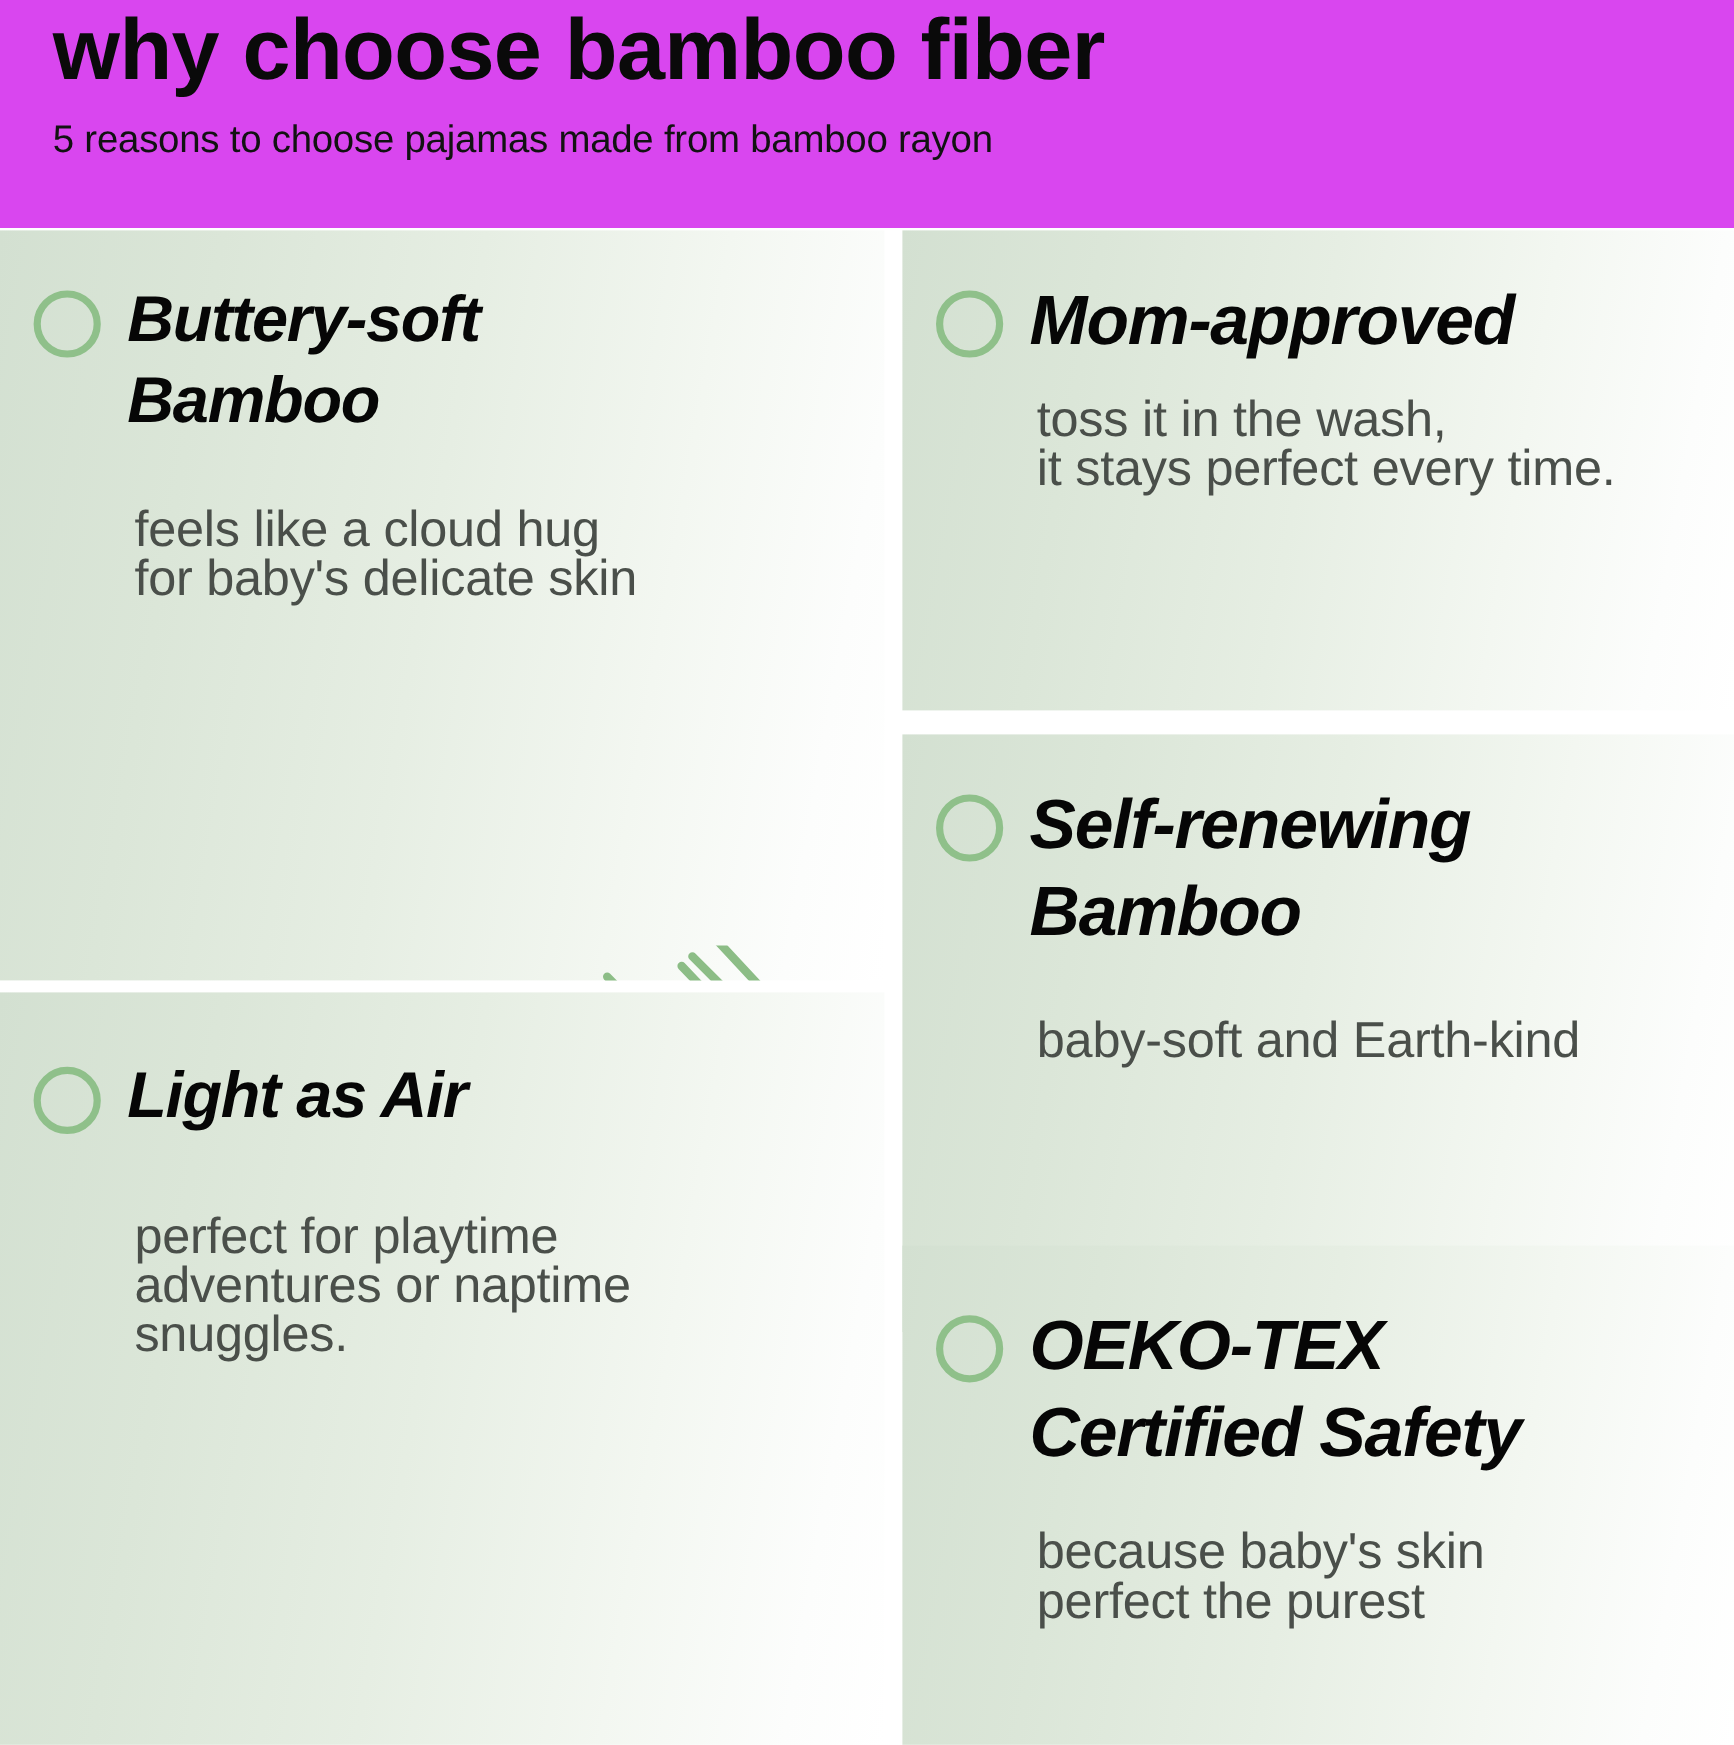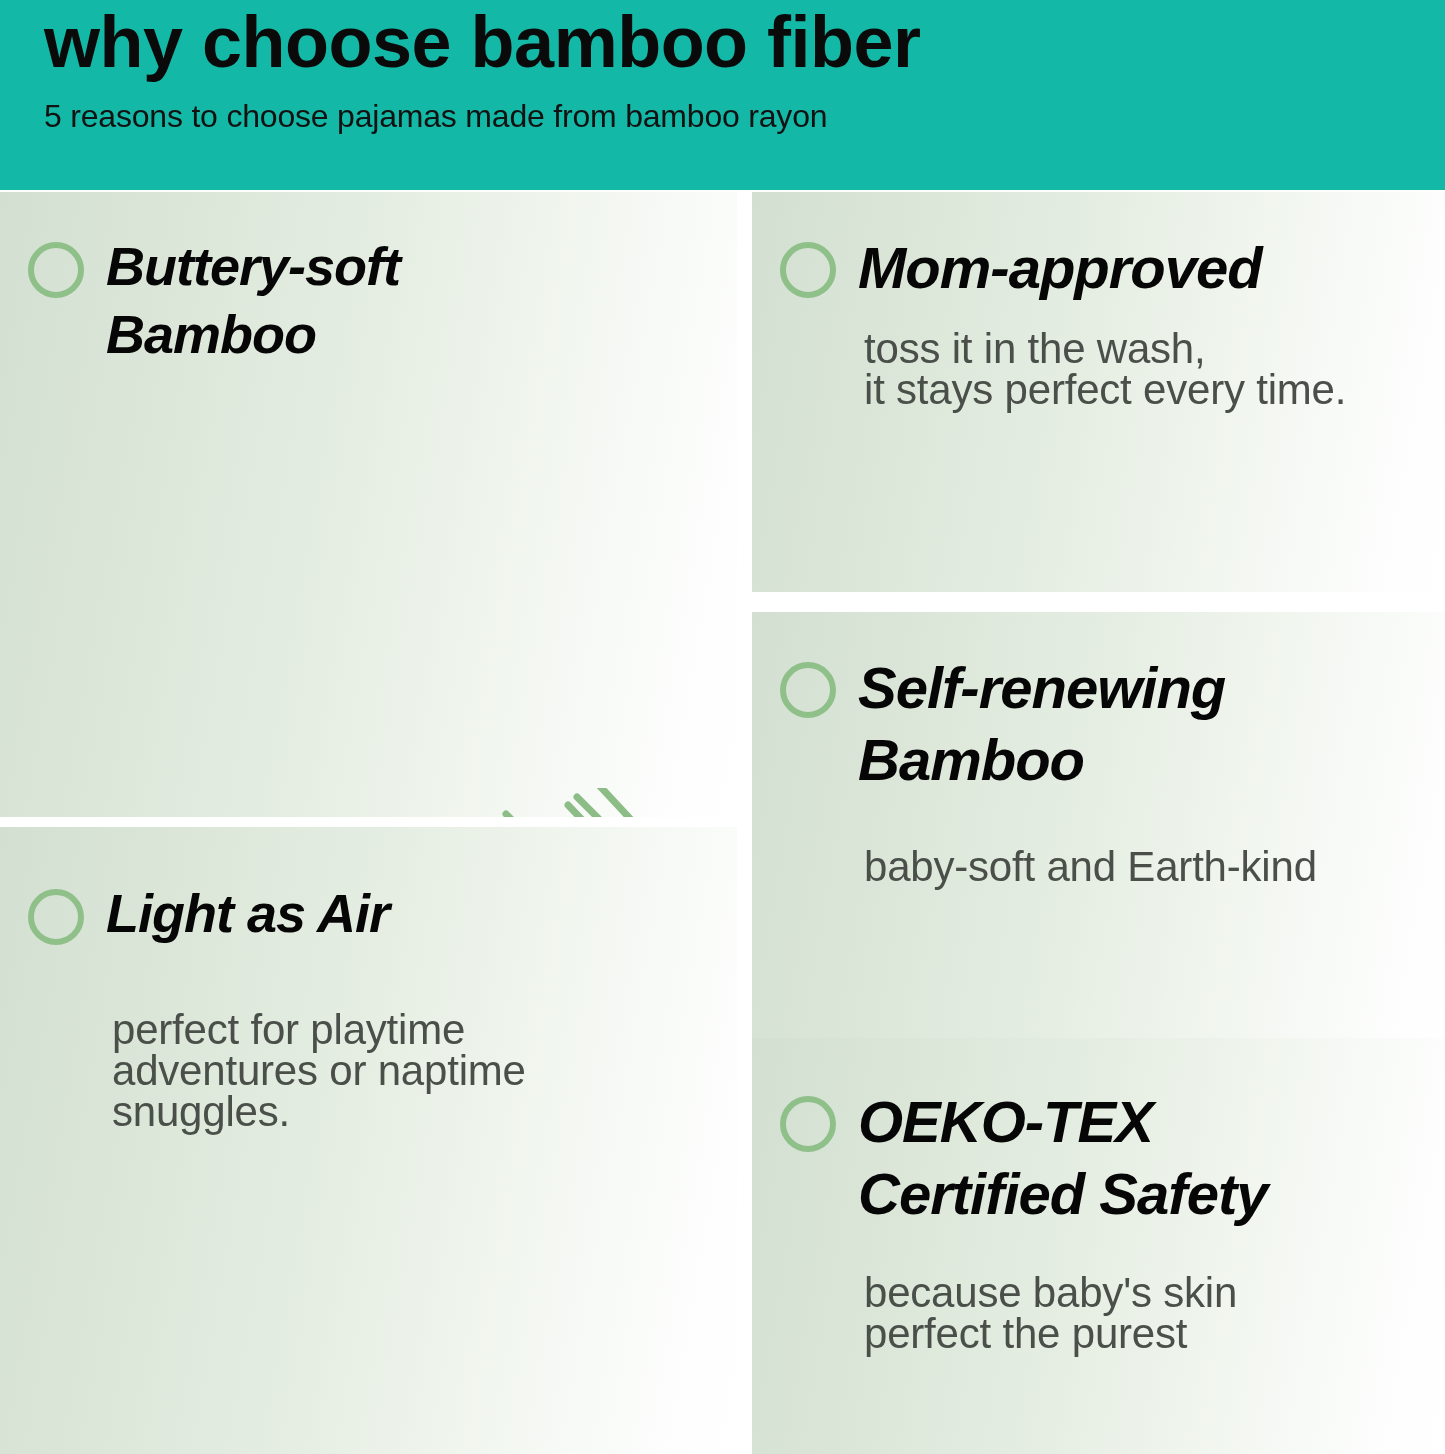--- a/index.html
+++ b/index.html
@@ -14,21 +14,21 @@
     overflow: hidden;
     position: relative;
   }
 
   
   #header {
     position: absolute;
     left: 0; top: 0;
     width: 1445px;
     height: 190px;
-    background: #14b8a6;
+    background: #d946ef;
     box-sizing: border-box;
     padding-left: 44px;
   }
   #title {
     font-size: 72px;
     line-height: 80px;
     font-weight: 700;
     color: #0a0a0a;
     letter-spacing: -0.5px;
     margin: 0;
@@ -113,20 +113,22 @@
   <h1 id="title">why choose bamboo fiber</h1>
   <p id="subtitle">5 reasons to choose pajamas made from bamboo rayon</p>
 </div>
 
 <div class="card" id="card-buttery">
   <div class="card-head">
     <span class="bullet-circle"></span>
     <h2 class="card-title">Buttery-soft
 Bamboo</h2>
   </div>
+  <p class="card-sub">feels like a cloud hug
+for baby's delicate skin</p>
 
   <svg class="deco-icon" id="icon-hand" viewBox="0 0 200 160">
     <g fill="none" stroke="#8cbd86" stroke-width="7" stroke-linecap="round" stroke-linejoin="round">
       <path d="M18 43 L62 83 a11 11 0 0 0 16 -15 L36 26"></path>
       <path d="M50 57 L95 97 a11 11 0 0 0 16 -15 L70 41"></path>
       <path d="M80 33 L124 76 a11 11 0 0 0 16 -15 L98 17"></path>
       <path d="M107 9 L150 52 a11 11 0 0 0 16 -15 L126 -6"></path>
       <path d="M16 99 C 50 131, 88 131, 113 106 C 134 86, 158 82, 176 92"></path>
     </g>
   </svg>

